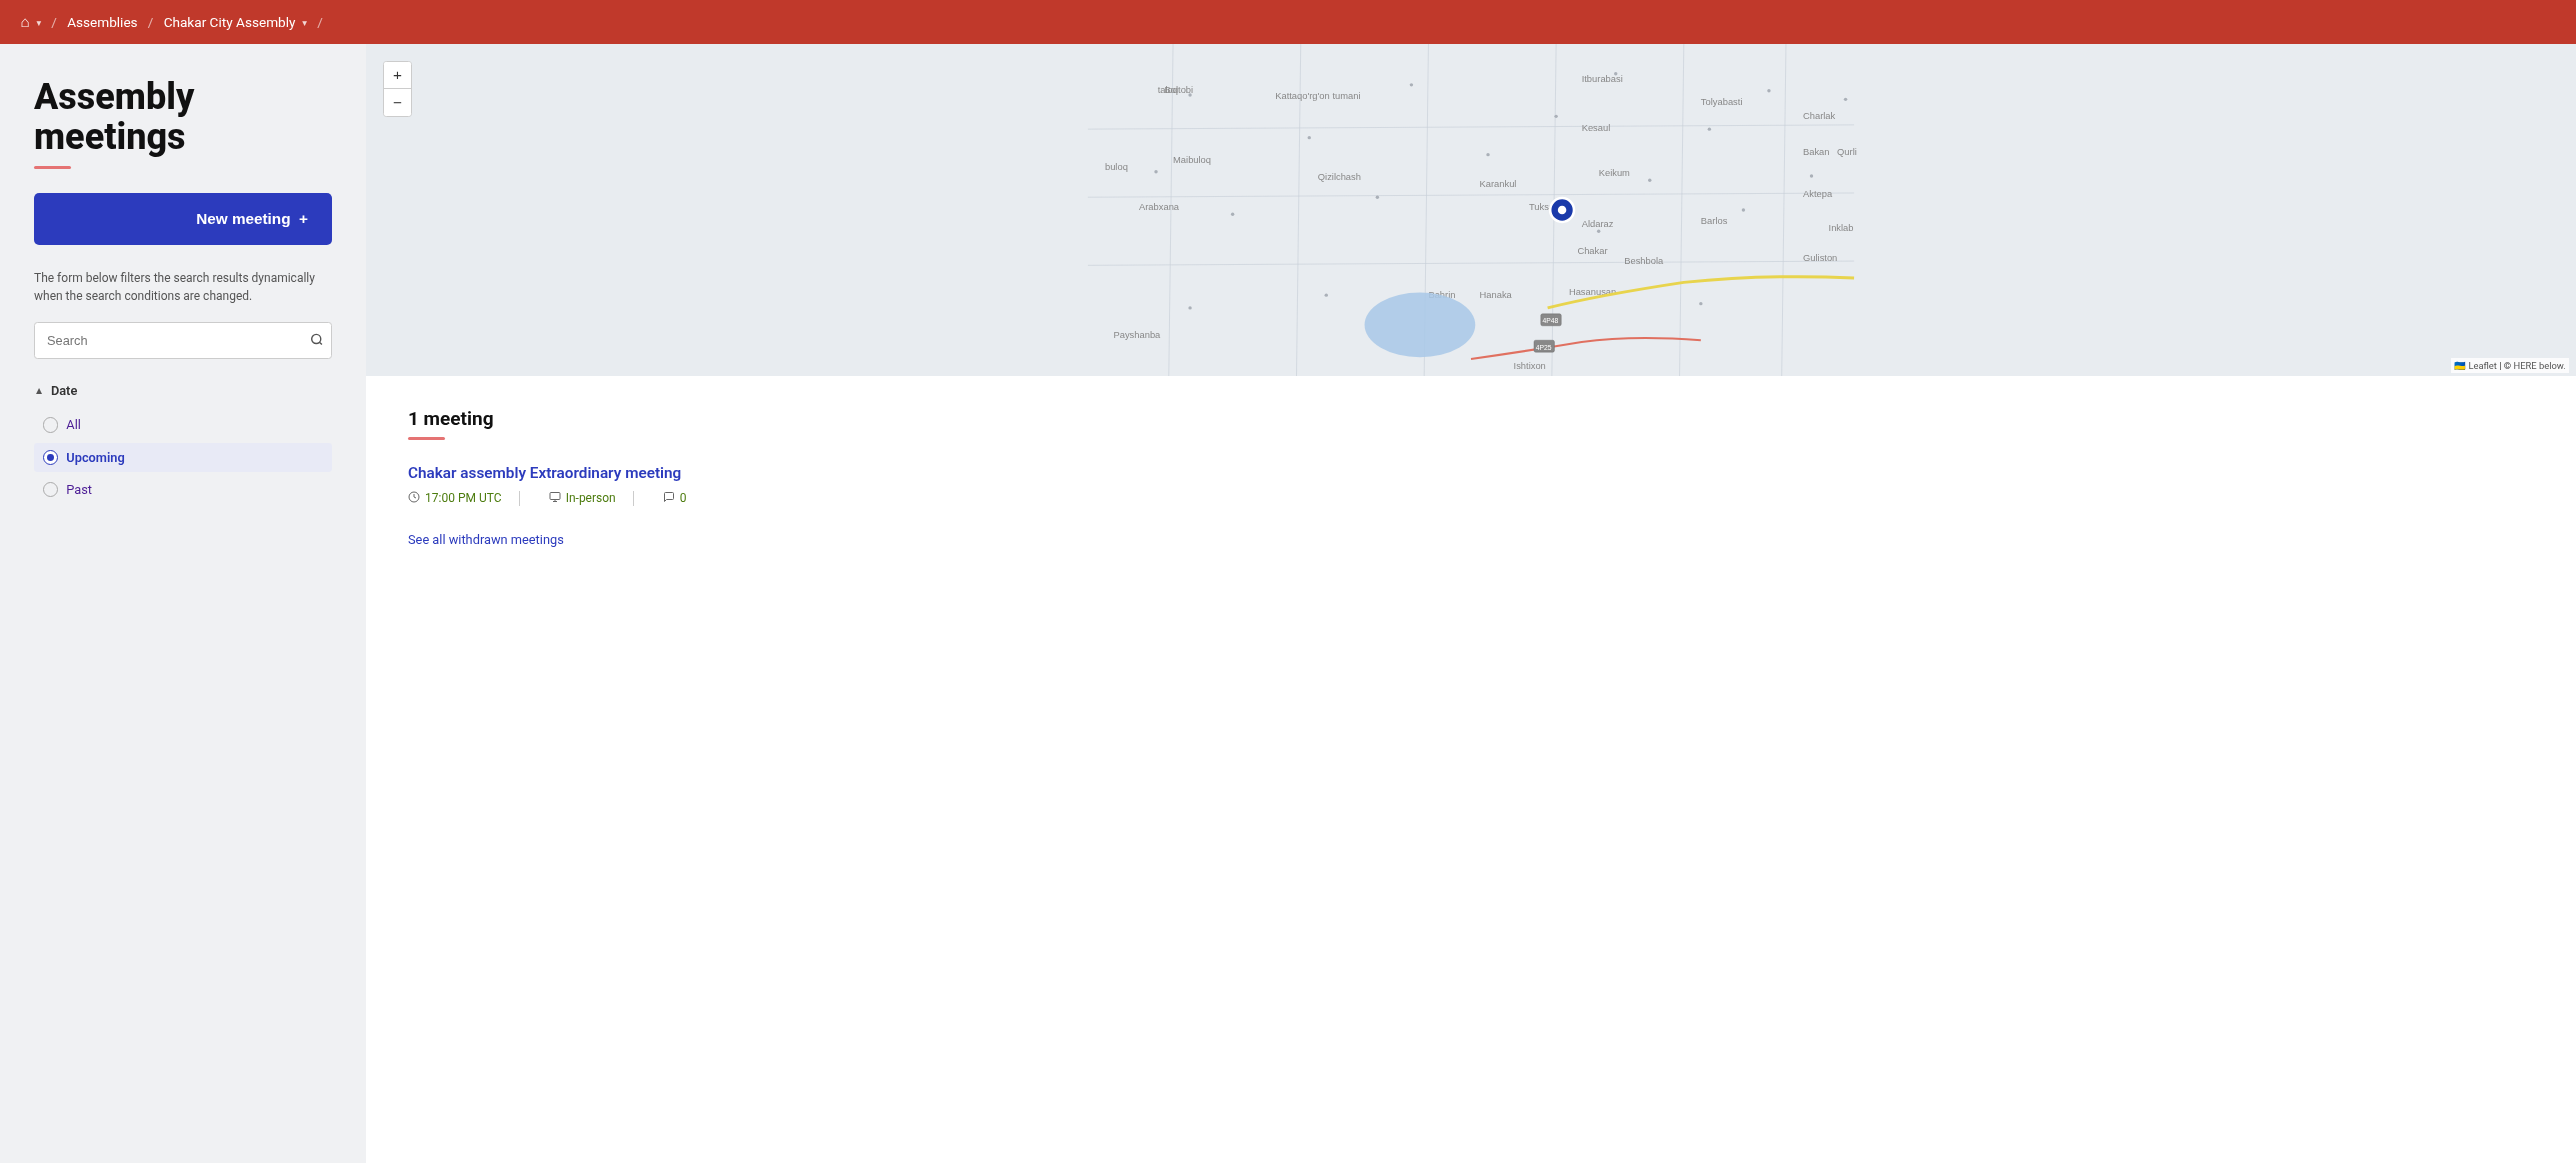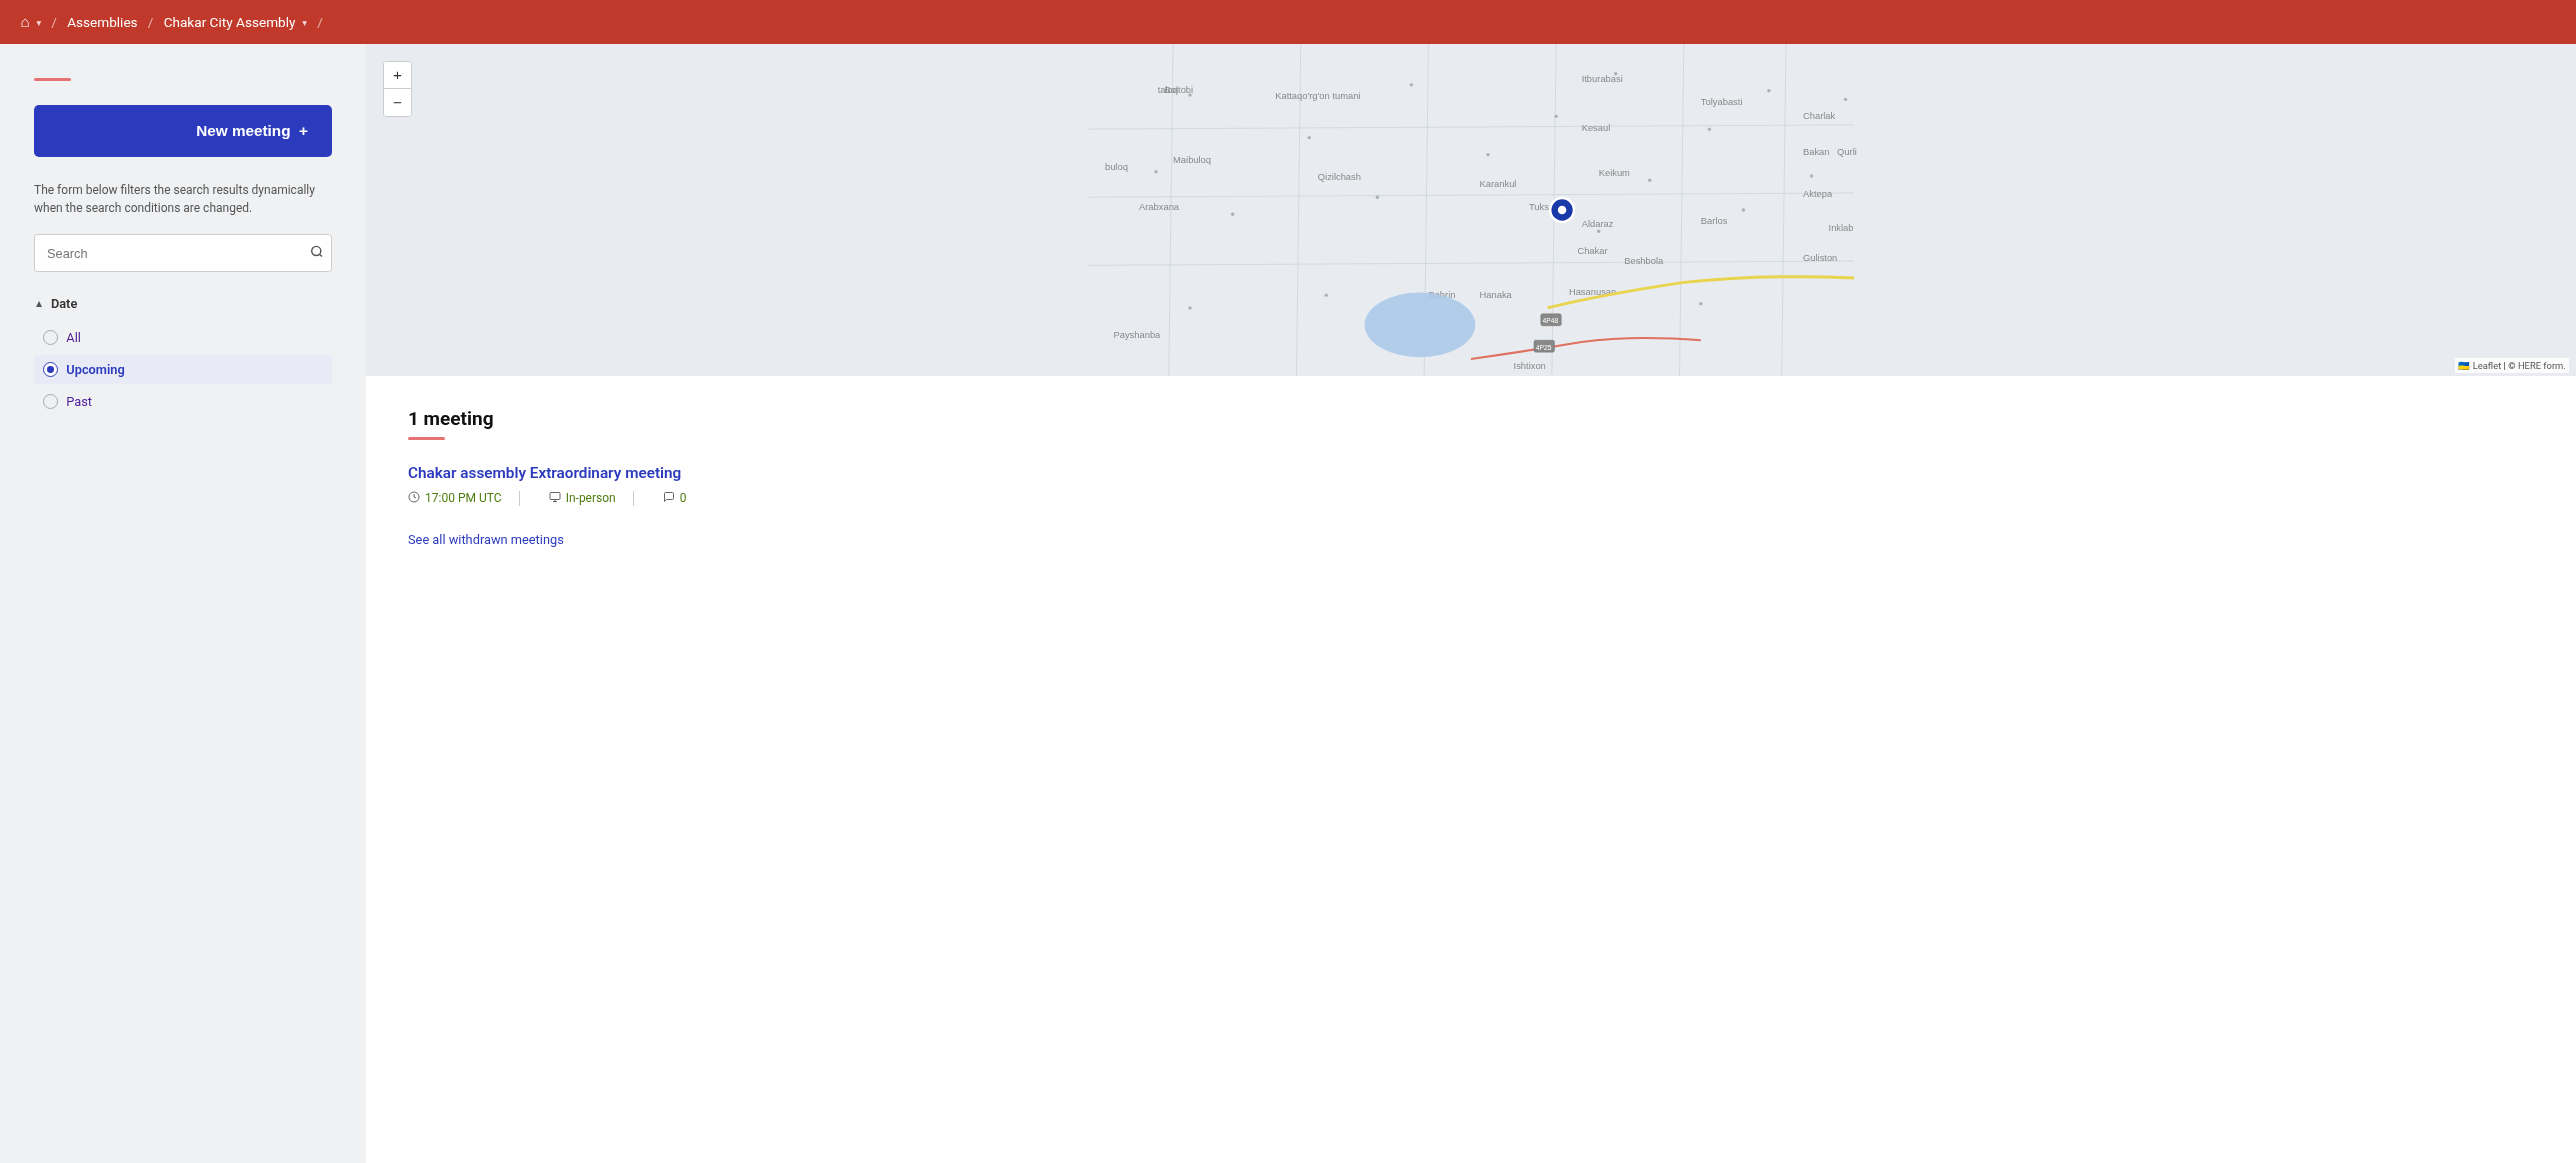--- a/index.html
+++ b/index.html
@@ -284,20 +284,21 @@
   <a class="topbar-link">Assemblies</a>
   <span class="topbar-separator">/</span>
   <a class="topbar-link">Chakar City Assembly</a>
   <span class="topbar-chevron">▾</span>
   <span class="topbar-separator">/</span>
 </nav>
 
 <div class="main-layout">
 
   <aside class="sidebar">
+    <h1 class="page-title">Assembly meetings</h1>
     <div class="title-underline"></div>
 
     <button class="new-meeting-btn">
       <span>New meeting</span>
       <span>+</span>
     </button>
 
     <p class="filter-description">The form below filters the search results dynamically when the search conditions are changed.</p>
 
     <div class="search-wrapper">
@@ -431,21 +432,21 @@
       <div class="map-zoom-controls">
         <button class="zoom-btn">+</button>
         <button class="zoom-btn">−</button>
       </div>
 
       
       <div class="map-attribution">
         <span>🇺🇦 </span>
         <a>Leaflet</a>
         <span> | © </span>
-        <a>HERE form.</a>
+        <a>HERE below.</a>
       </div>
     </div>
 
     <div class="meetings-list">
       <div class="meetings-count">1 meeting</div>
       <div class="meetings-underline"></div>
 
       <div class="meeting-item">
         <a class="meeting-title">Chakar assembly Extraordinary meeting</a>
         <div class="meeting-meta">

